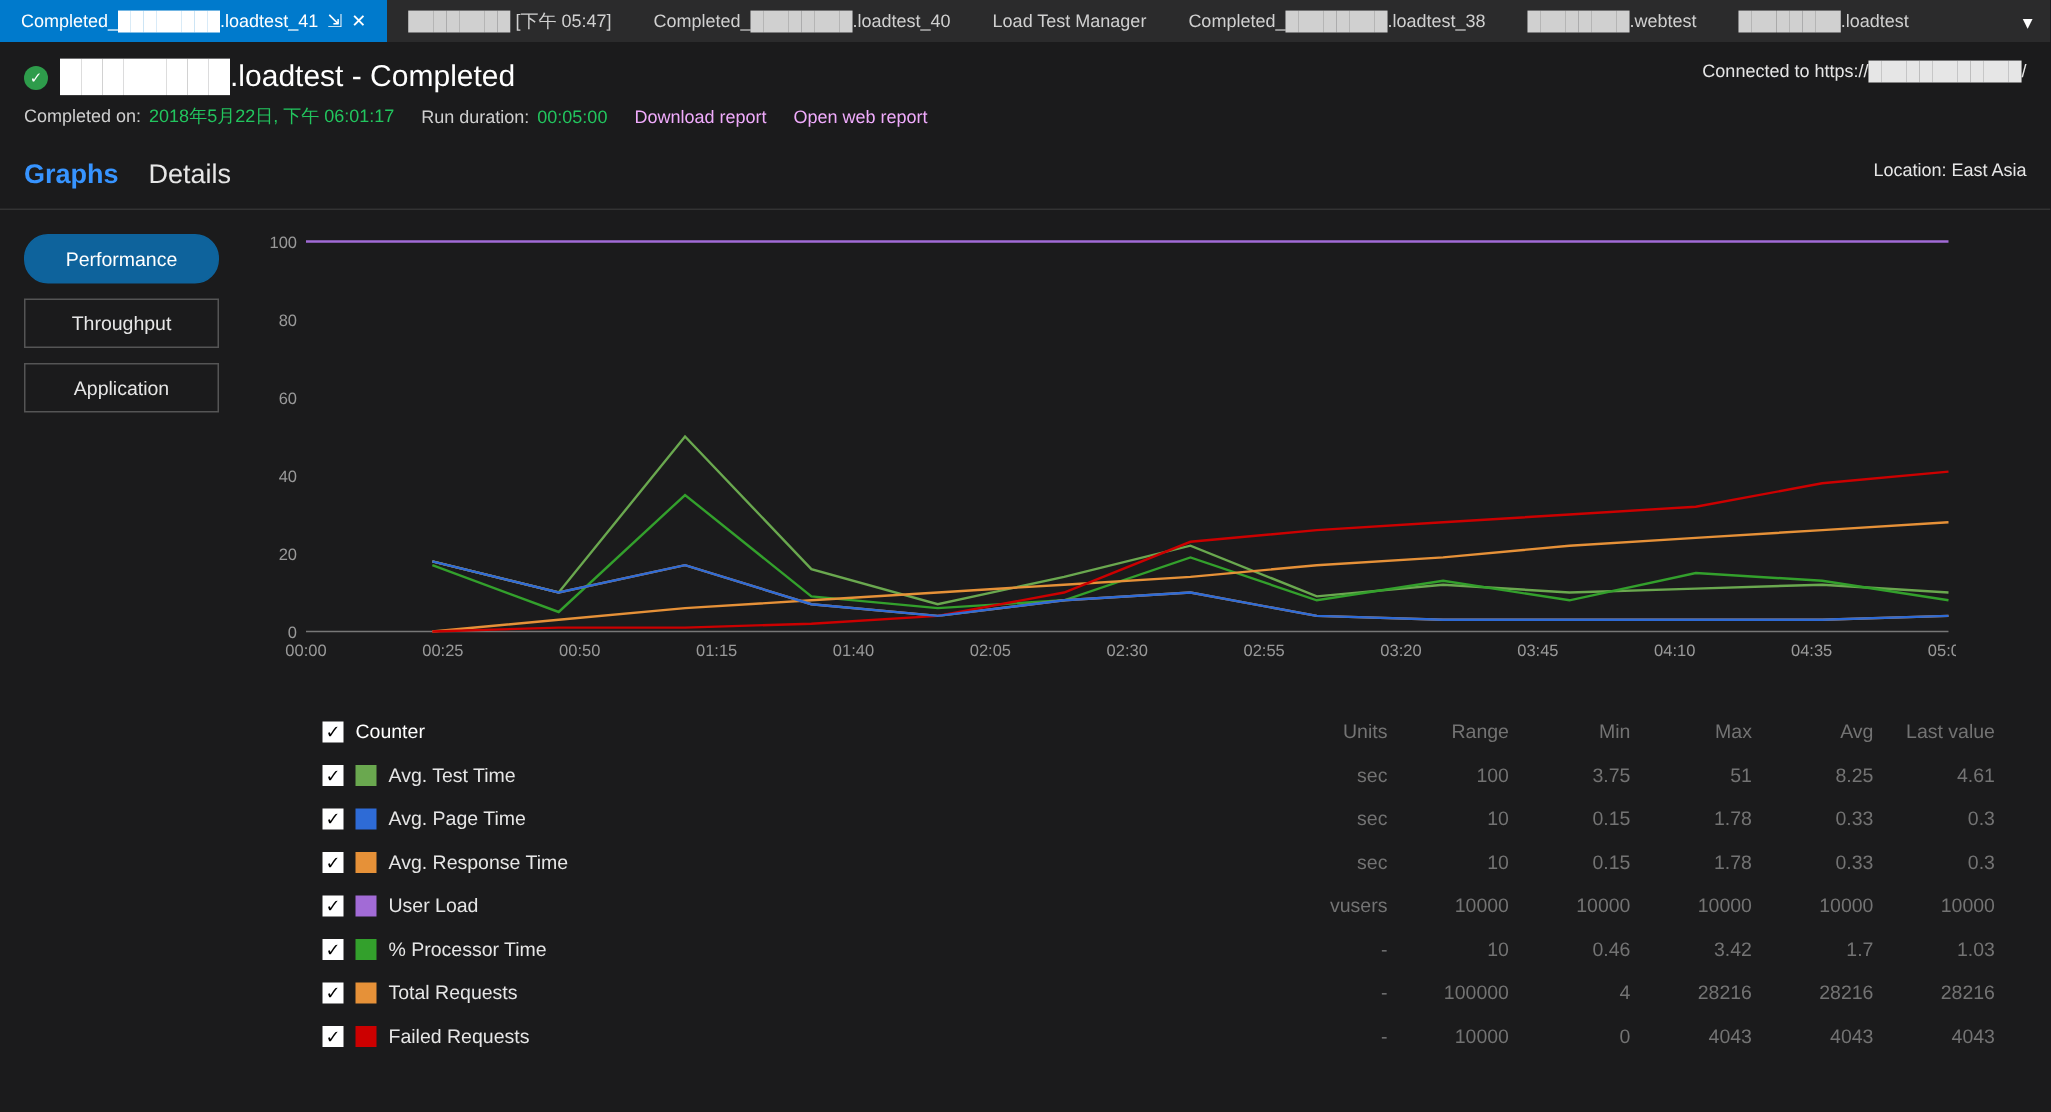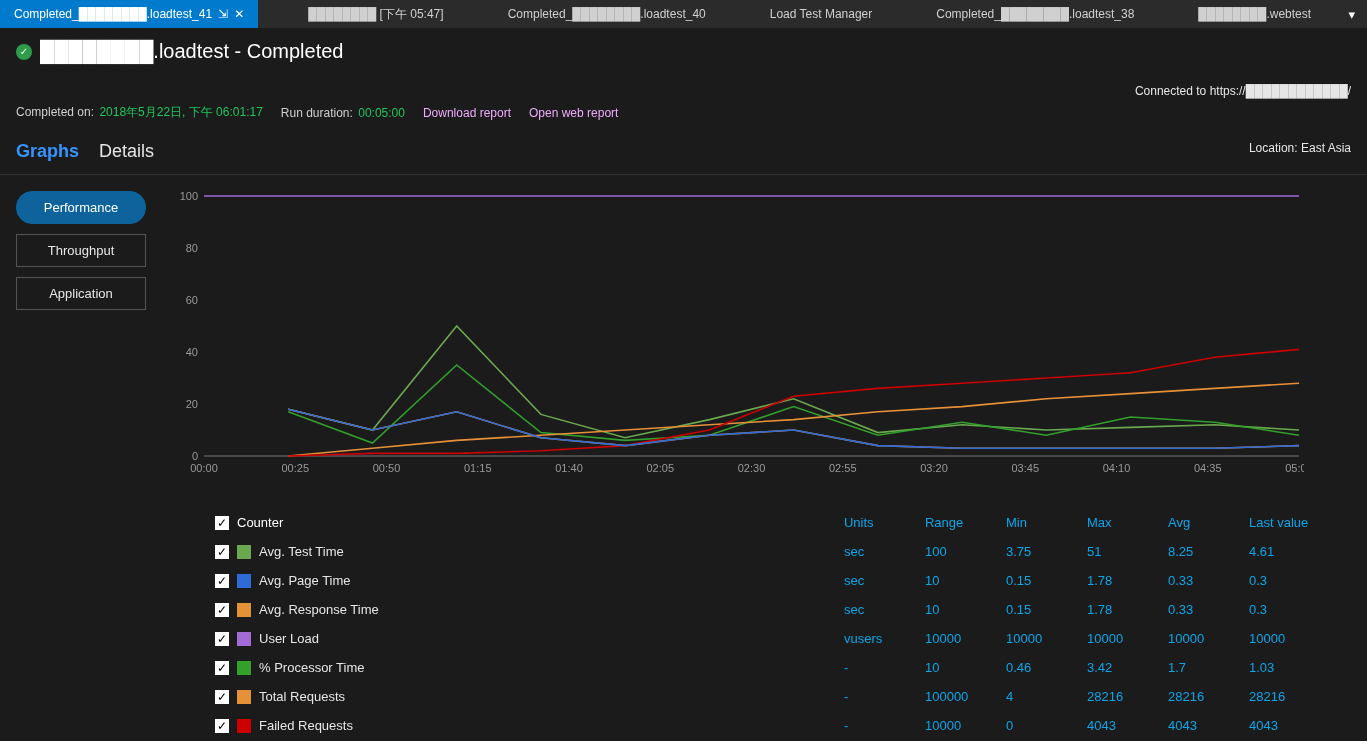--- a/index.html
+++ b/index.html
@@ -11,21 +11,20 @@
     width: 1367px;
     height: 741px;
     overflow: hidden;
   }
   .tabs {
     display: flex;
     background: #2b2b2c;
     height: 28px;
     align-items: stretch;
     position: relative;
-    gap: 36px;
   }
   .tab {
     padding: 0 14px;
     display: flex;
     align-items: center;
     color: #d0d0d0;
     cursor: pointer;
     gap: 6px;
     white-space: nowrap;
     font-size: 12px;
@@ -49,21 +48,21 @@
     justify-content: space-between;
     align-items: flex-start;
   }
   .title-row { display: flex; align-items: center; gap: 8px; }
   .ok-icon {
     width: 16px; height: 16px; border-radius: 50%;
     background: #2e9c4b; display: flex; align-items: center;
     justify-content: center; color: #fff; font-size: 10px;
   }
   .title { font-size: 20px; font-weight: 400; color: #fff; }
-  .connected { font-size: 12px; color: #e6e6e6; text-align: right; margin-top: 44px; }
+  .connected { font-size: 12px; color: #e6e6e6; text-align: right; }
   .metarow {
     display: flex; gap: 18px; align-items: center;
     padding: 0 16px 10px 16px; font-size: 12px;
   }
   .metarow .lbl { color: #cfcfcf; }
   .metarow .val { color: #22c55e; margin-left: 2px; }
   .link { color: #f0abfc; cursor: pointer; }
   .subnav {
     display: flex; justify-content: space-between;
     padding: 10px 16px 12px 16px; border-bottom: 1px solid #333;
@@ -82,21 +81,21 @@
   .chart-wrap { flex: 1; position: relative; }
   svg.chart { width: 1130px; height: 290px; }
   .axis { stroke: #777; stroke-width: 1; }
   .tick-label { fill: #999; font-size: 11px; }
   .ytick-label { text-anchor: end; }
   .table-wrap { padding: 8px 16px 16px 215px; }
   .tbl { width: 1115px; display: flex; flex-direction: column; }
   .trow { display: flex; align-items: center; height: 29px; }
   .trow.header-row { color: #fff; }
   .col-counter { width: 660px; display: flex; align-items: center; gap: 8px; }
-  .col { width: 85px; color: #0ea5e9; }
+  .col { width: 85px; color: #737373; text-align: right; }
   .col-units { width: 85px; }
   .swatch { width: 14px; height: 14px; display:inline-block; }
   .chk {
     width: 14px; height: 14px; background: #fff;
     display: inline-flex; align-items: center; justify-content: center;
     color: #000; font-size: 12px; line-height: 1; cursor: pointer;
   }
 </style>
 </head>
 <body>

